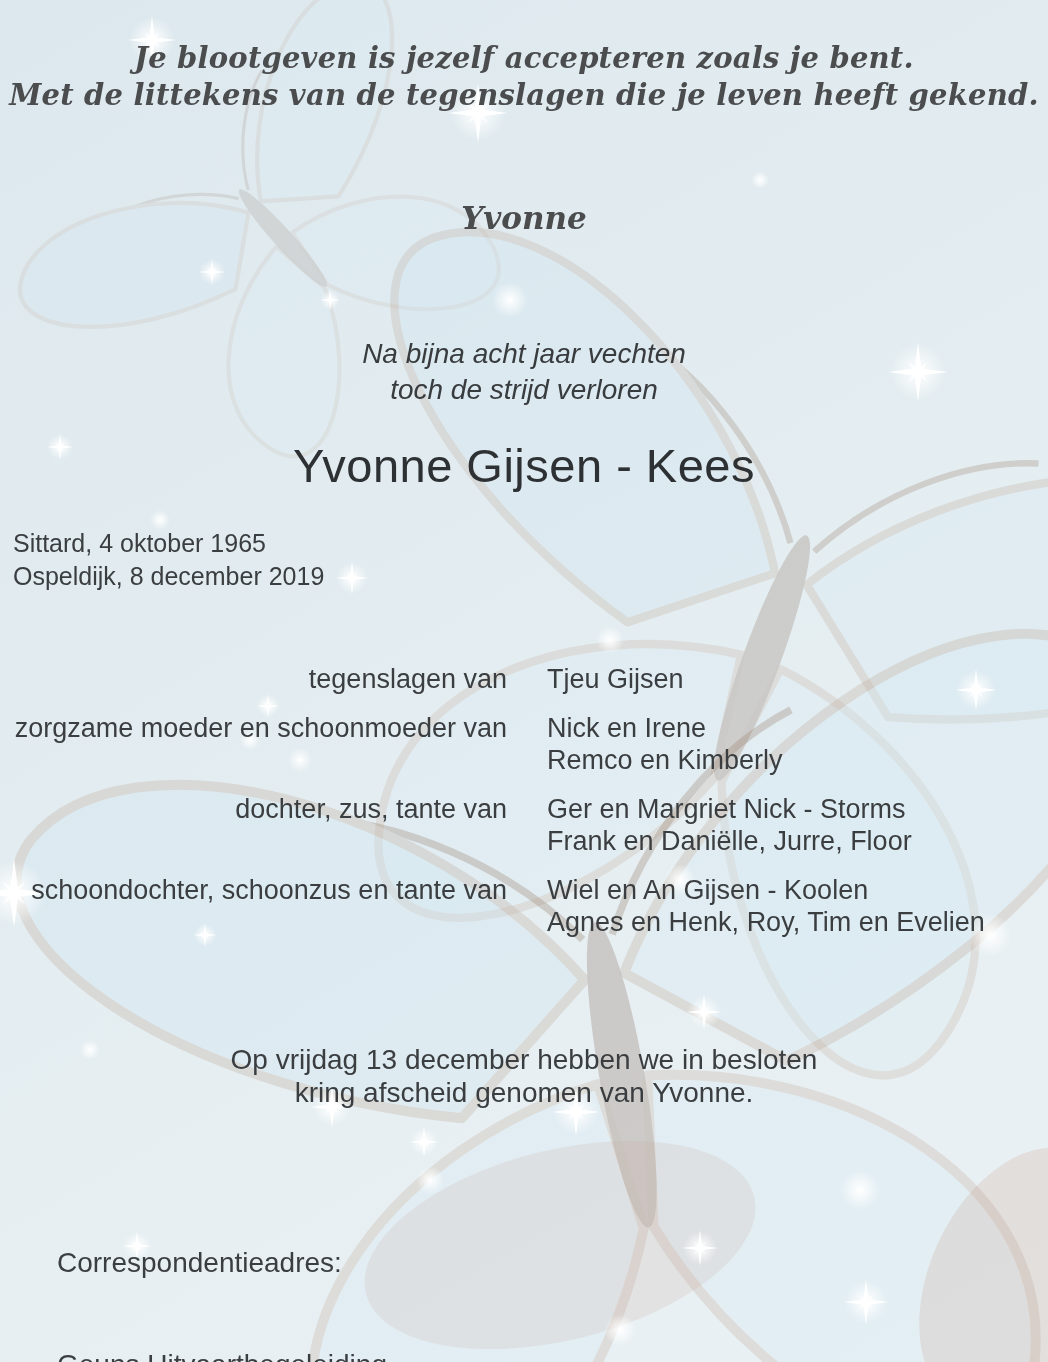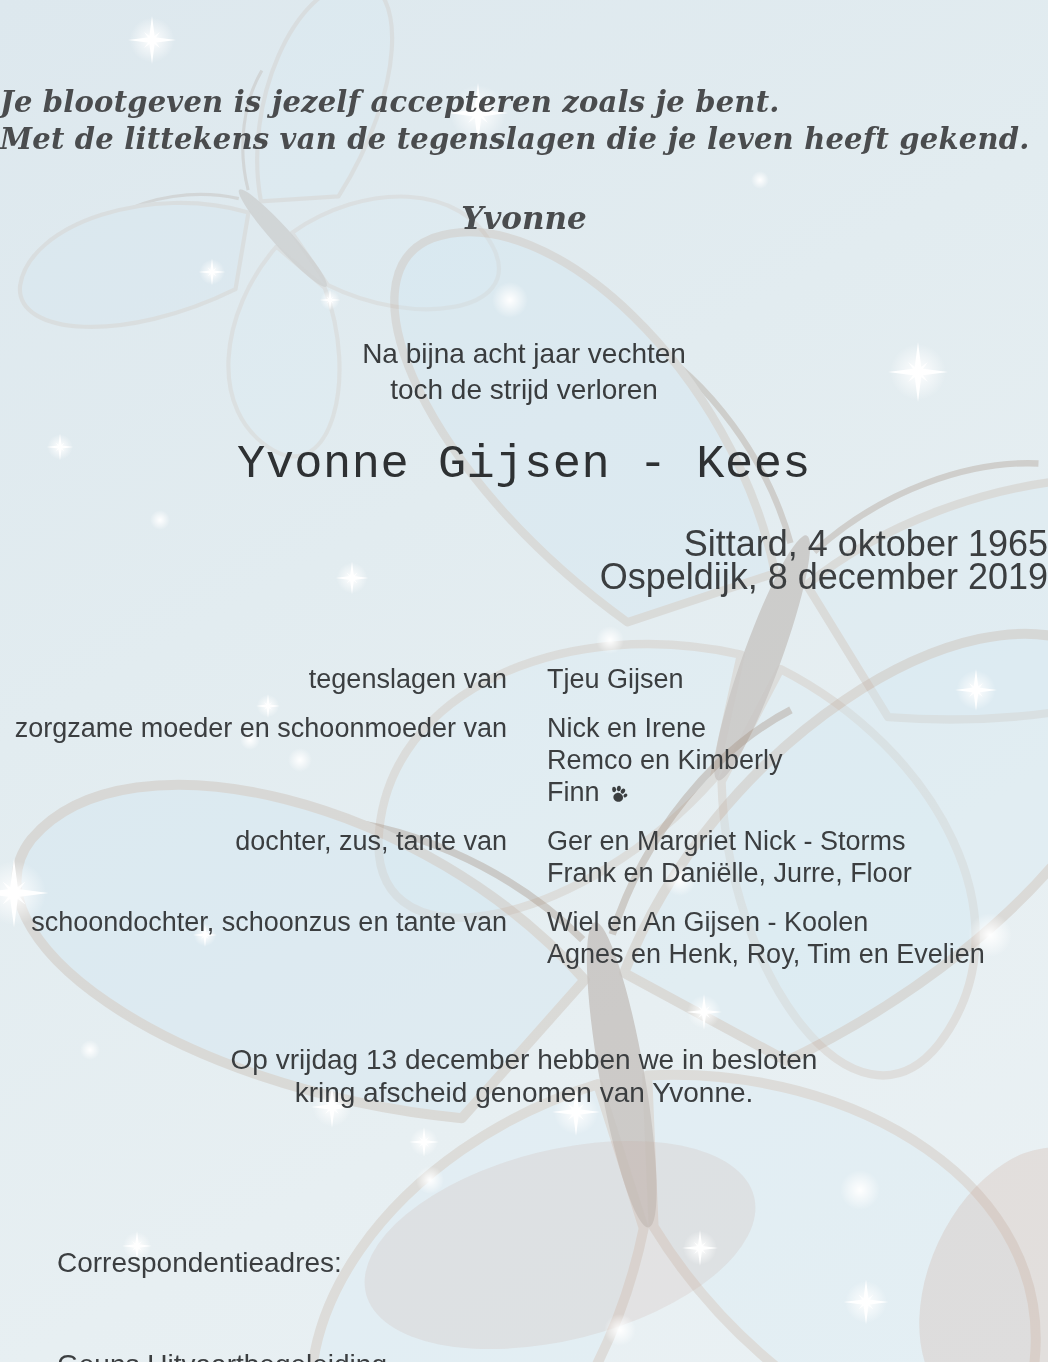--- a/index.html
+++ b/index.html
@@ -12,38 +12,38 @@
   }
   .card {
     position:absolute; inset:0;
     background:linear-gradient(150deg,#dde8ee 0%, #e2ecf0 38%, #e7eff2 70%, #eaf1f4 100%);
     overflow:hidden;
   }
   svg.bg { position:absolute; left:0; top:0; z-index:0; }
   .layer { position:absolute; left:0; right:0; z-index:2; }
 
   .quote {
-    top:40px; 
+    top:40px; text-align:center;
     font-family:"DejaVu Serif","Liberation Serif",serif;
     font-style:italic; font-weight:600;
     font-size:29px; line-height:37px;
-    color:#4a4c4e; letter-spacing:0.2px;margin-top:44px;
+    color:#4a4c4e; letter-spacing:0.2px;
   }
   .signature {
     top:200px; text-align:center;
     font-family:"DejaVu Serif","Liberation Serif",serif;
     font-style:italic; font-weight:600;
     font-size:31px; color:#4a4c4e;
   }
-  .intro { top:336px; text-align:center; font-size:28px; line-height:36px; color:#393c3e; }
+  .intro { top:336px; text-align:center; font-size:28px; line-height:36px; color:#393c3e;font-style:italic; }
   .name  {
     top:438px; text-align:center;
-    font-size:47px; font-weight:400; letter-spacing:0.5px; color:#2e3133;font-family:Liberation Mono, monospace;
+    font-size:47px; font-weight:400; letter-spacing:0.5px; color:#2e3133;
   }
-  .dates { top:527px; text-align:right; font-size:36px; line-height:33px; }
+  .dates { top:527px; text-align:left; font-size:25px; line-height:33px;padding-left:13px; }
 
   .family {
     top:663px;
     display:grid;
     grid-template-columns:507px 1fr;
     column-gap:40px;
     row-gap:17px;
     font-size:27px; line-height:32px;
     align-items:start;
   }
@@ -145,32 +145,20 @@
 
     <div class="rel">tegenslagen van</div>
     <div class="names">
       <div>Tjeu Gijsen</div>
     </div>
 
     <div class="rel">zorgzame moeder en schoonmoeder van</div>
     <div class="names">
       <div>Nick en Irene</div>
       <div>Remco en Kimberly</div>
-      <div class="pawline">
-        <span>Finn</span>
-        <svg class="paw" viewBox="0 0 24 24" aria-hidden="true">
-          <g transform="rotate(12 12 12)">
-            <ellipse cx="6.2" cy="8.6" rx="2.3" ry="3.1" transform="rotate(-18 6.2 8.6)"></ellipse>
-            <ellipse cx="11.2" cy="6.4" rx="2.3" ry="3.2"></ellipse>
-            <ellipse cx="16.4" cy="8.2" rx="2.3" ry="3.1" transform="rotate(16 16.4 8.2)"></ellipse>
-            <ellipse cx="20.2" cy="12.6" rx="1.9" ry="2.5" transform="rotate(35 20.2 12.6)"></ellipse>
-            <path d="M12.6 11.2 C 9.2,11.2 6.4,14.6 7.2,17.6 C 7.9,20.2 10.4,21.4 12.6,21.4 C 14.8,21.4 17.3,20.2 18.0,17.6 C 18.8,14.6 16.0,11.2 12.6,11.2 Z"></path>
-          </g>
-        </svg>
-      </div>
     </div>
 
     <div class="rel">dochter, zus, tante van</div>
     <div class="names">
       <div>Ger en Margriet Nick - Storms</div>
       <div>Frank en Daniëlle, Jurre, Floor</div>
     </div>
 
     <div class="rel">schoondochter, schoonzus en tante van</div>
     <div class="names">

